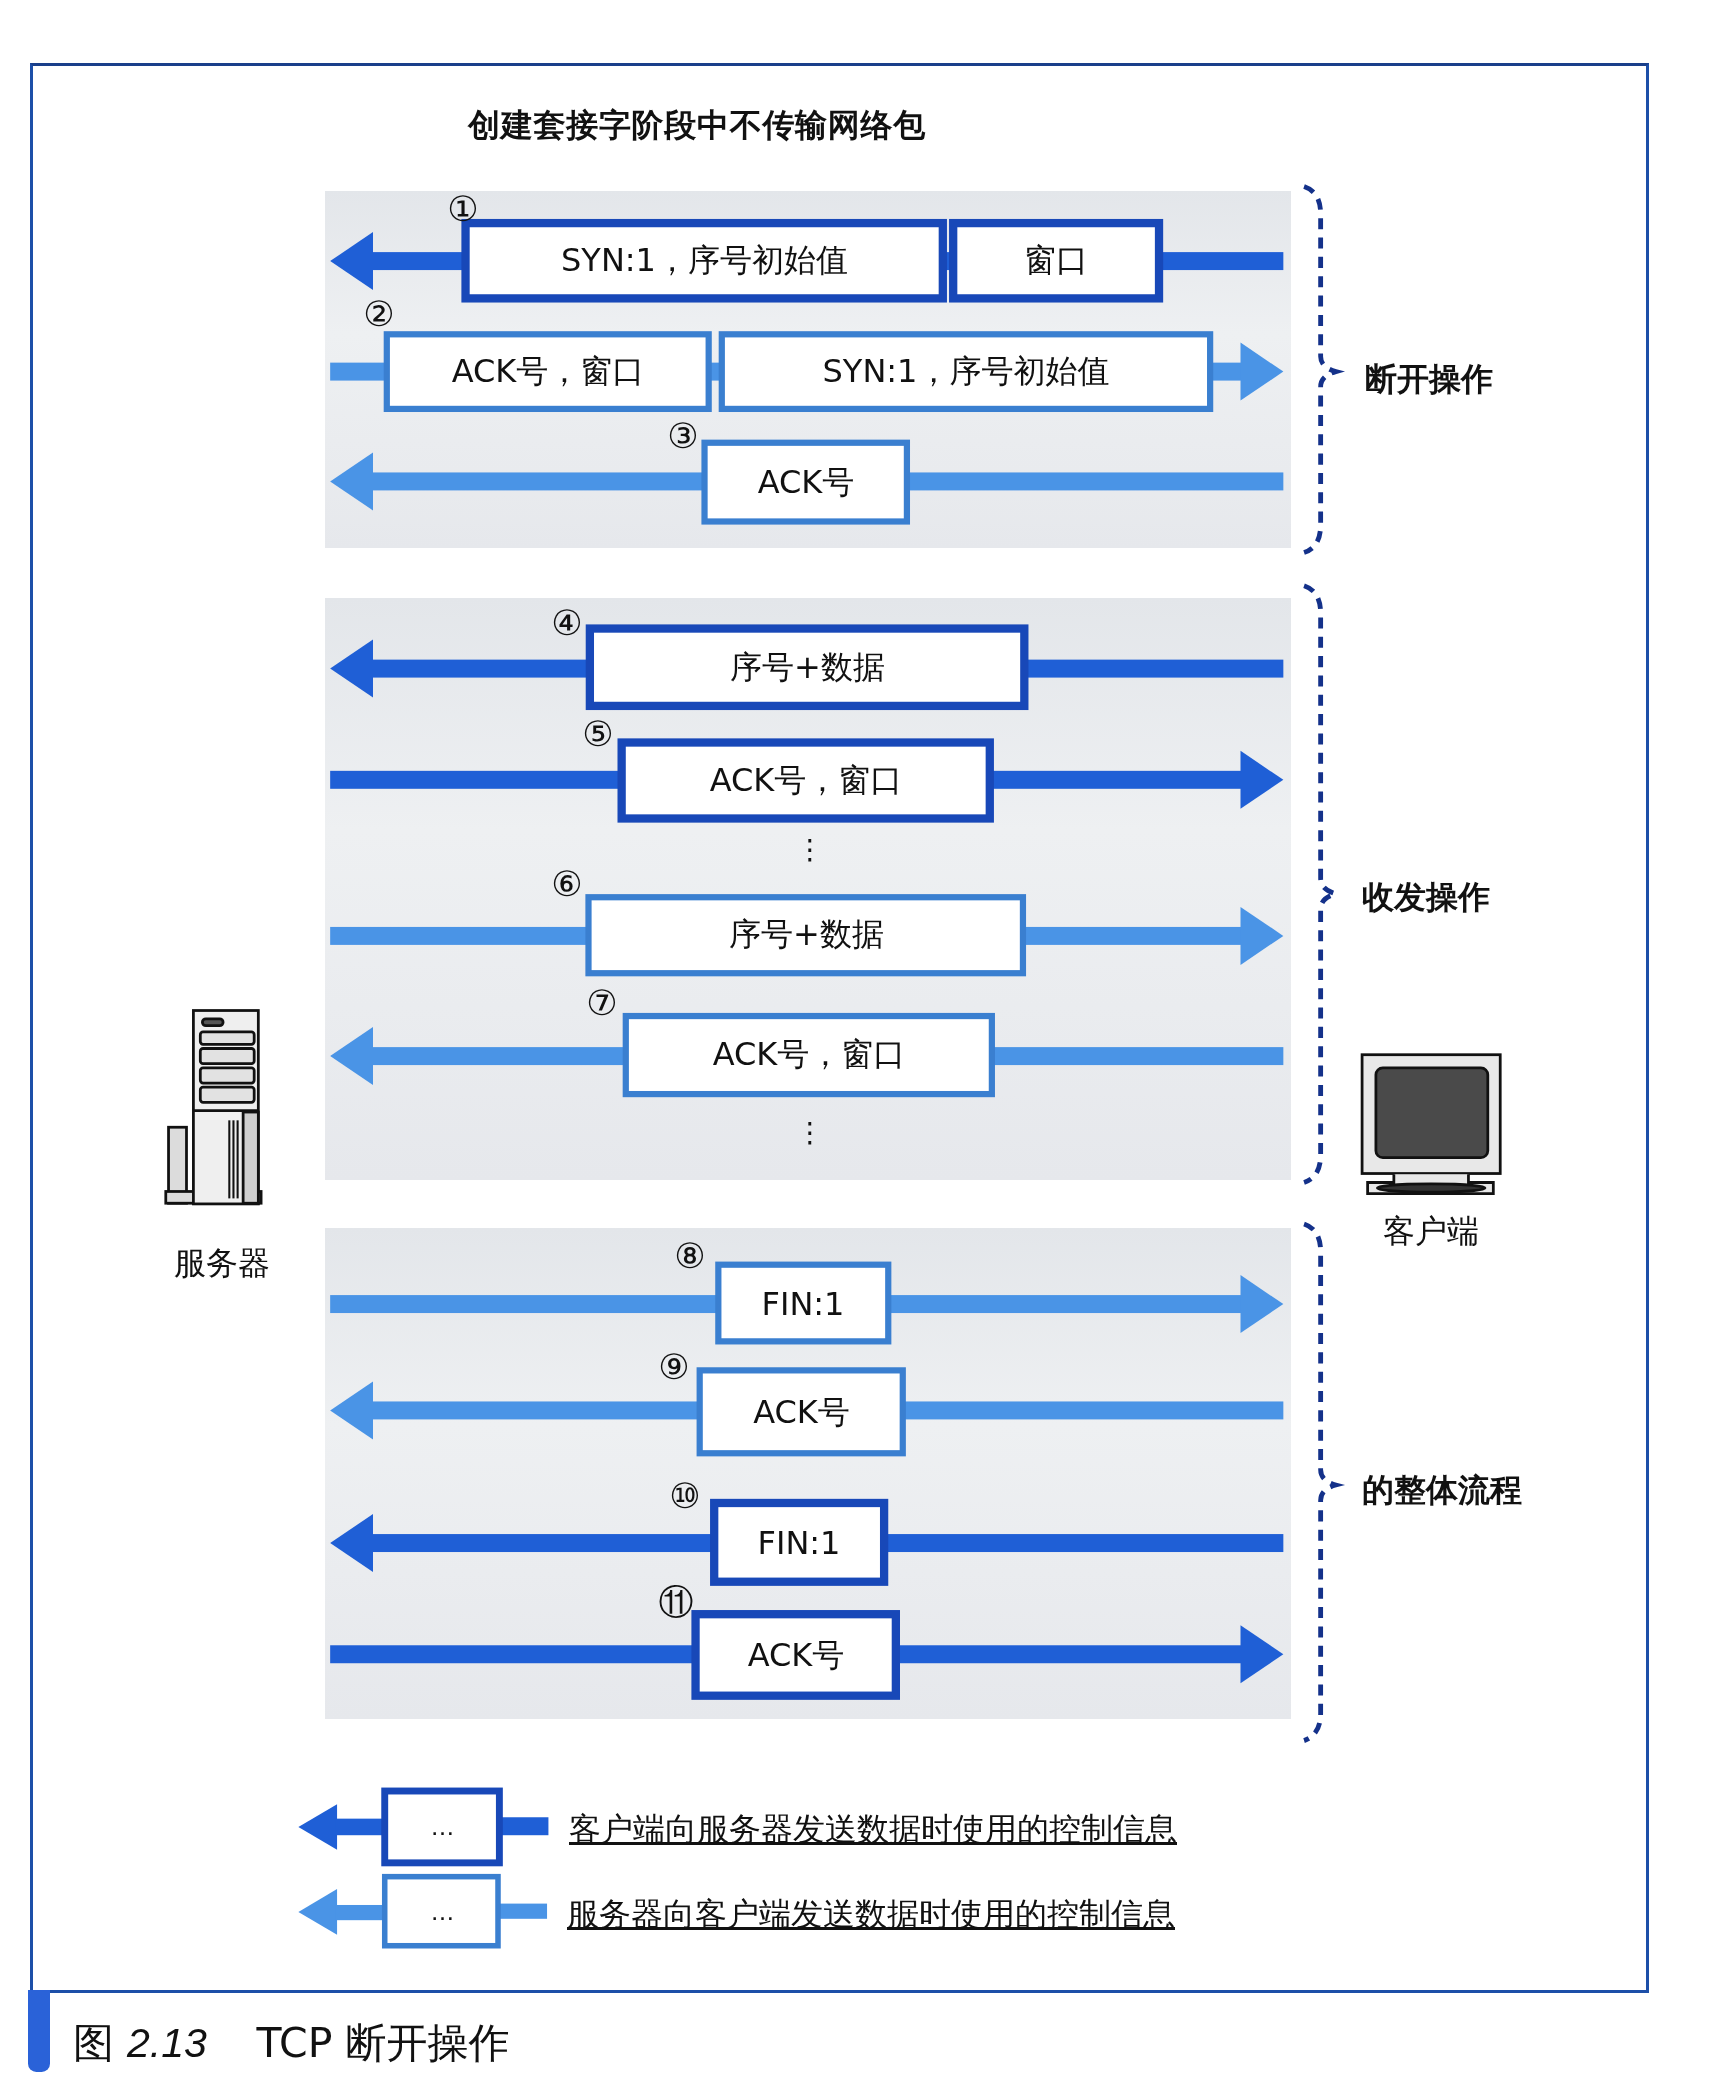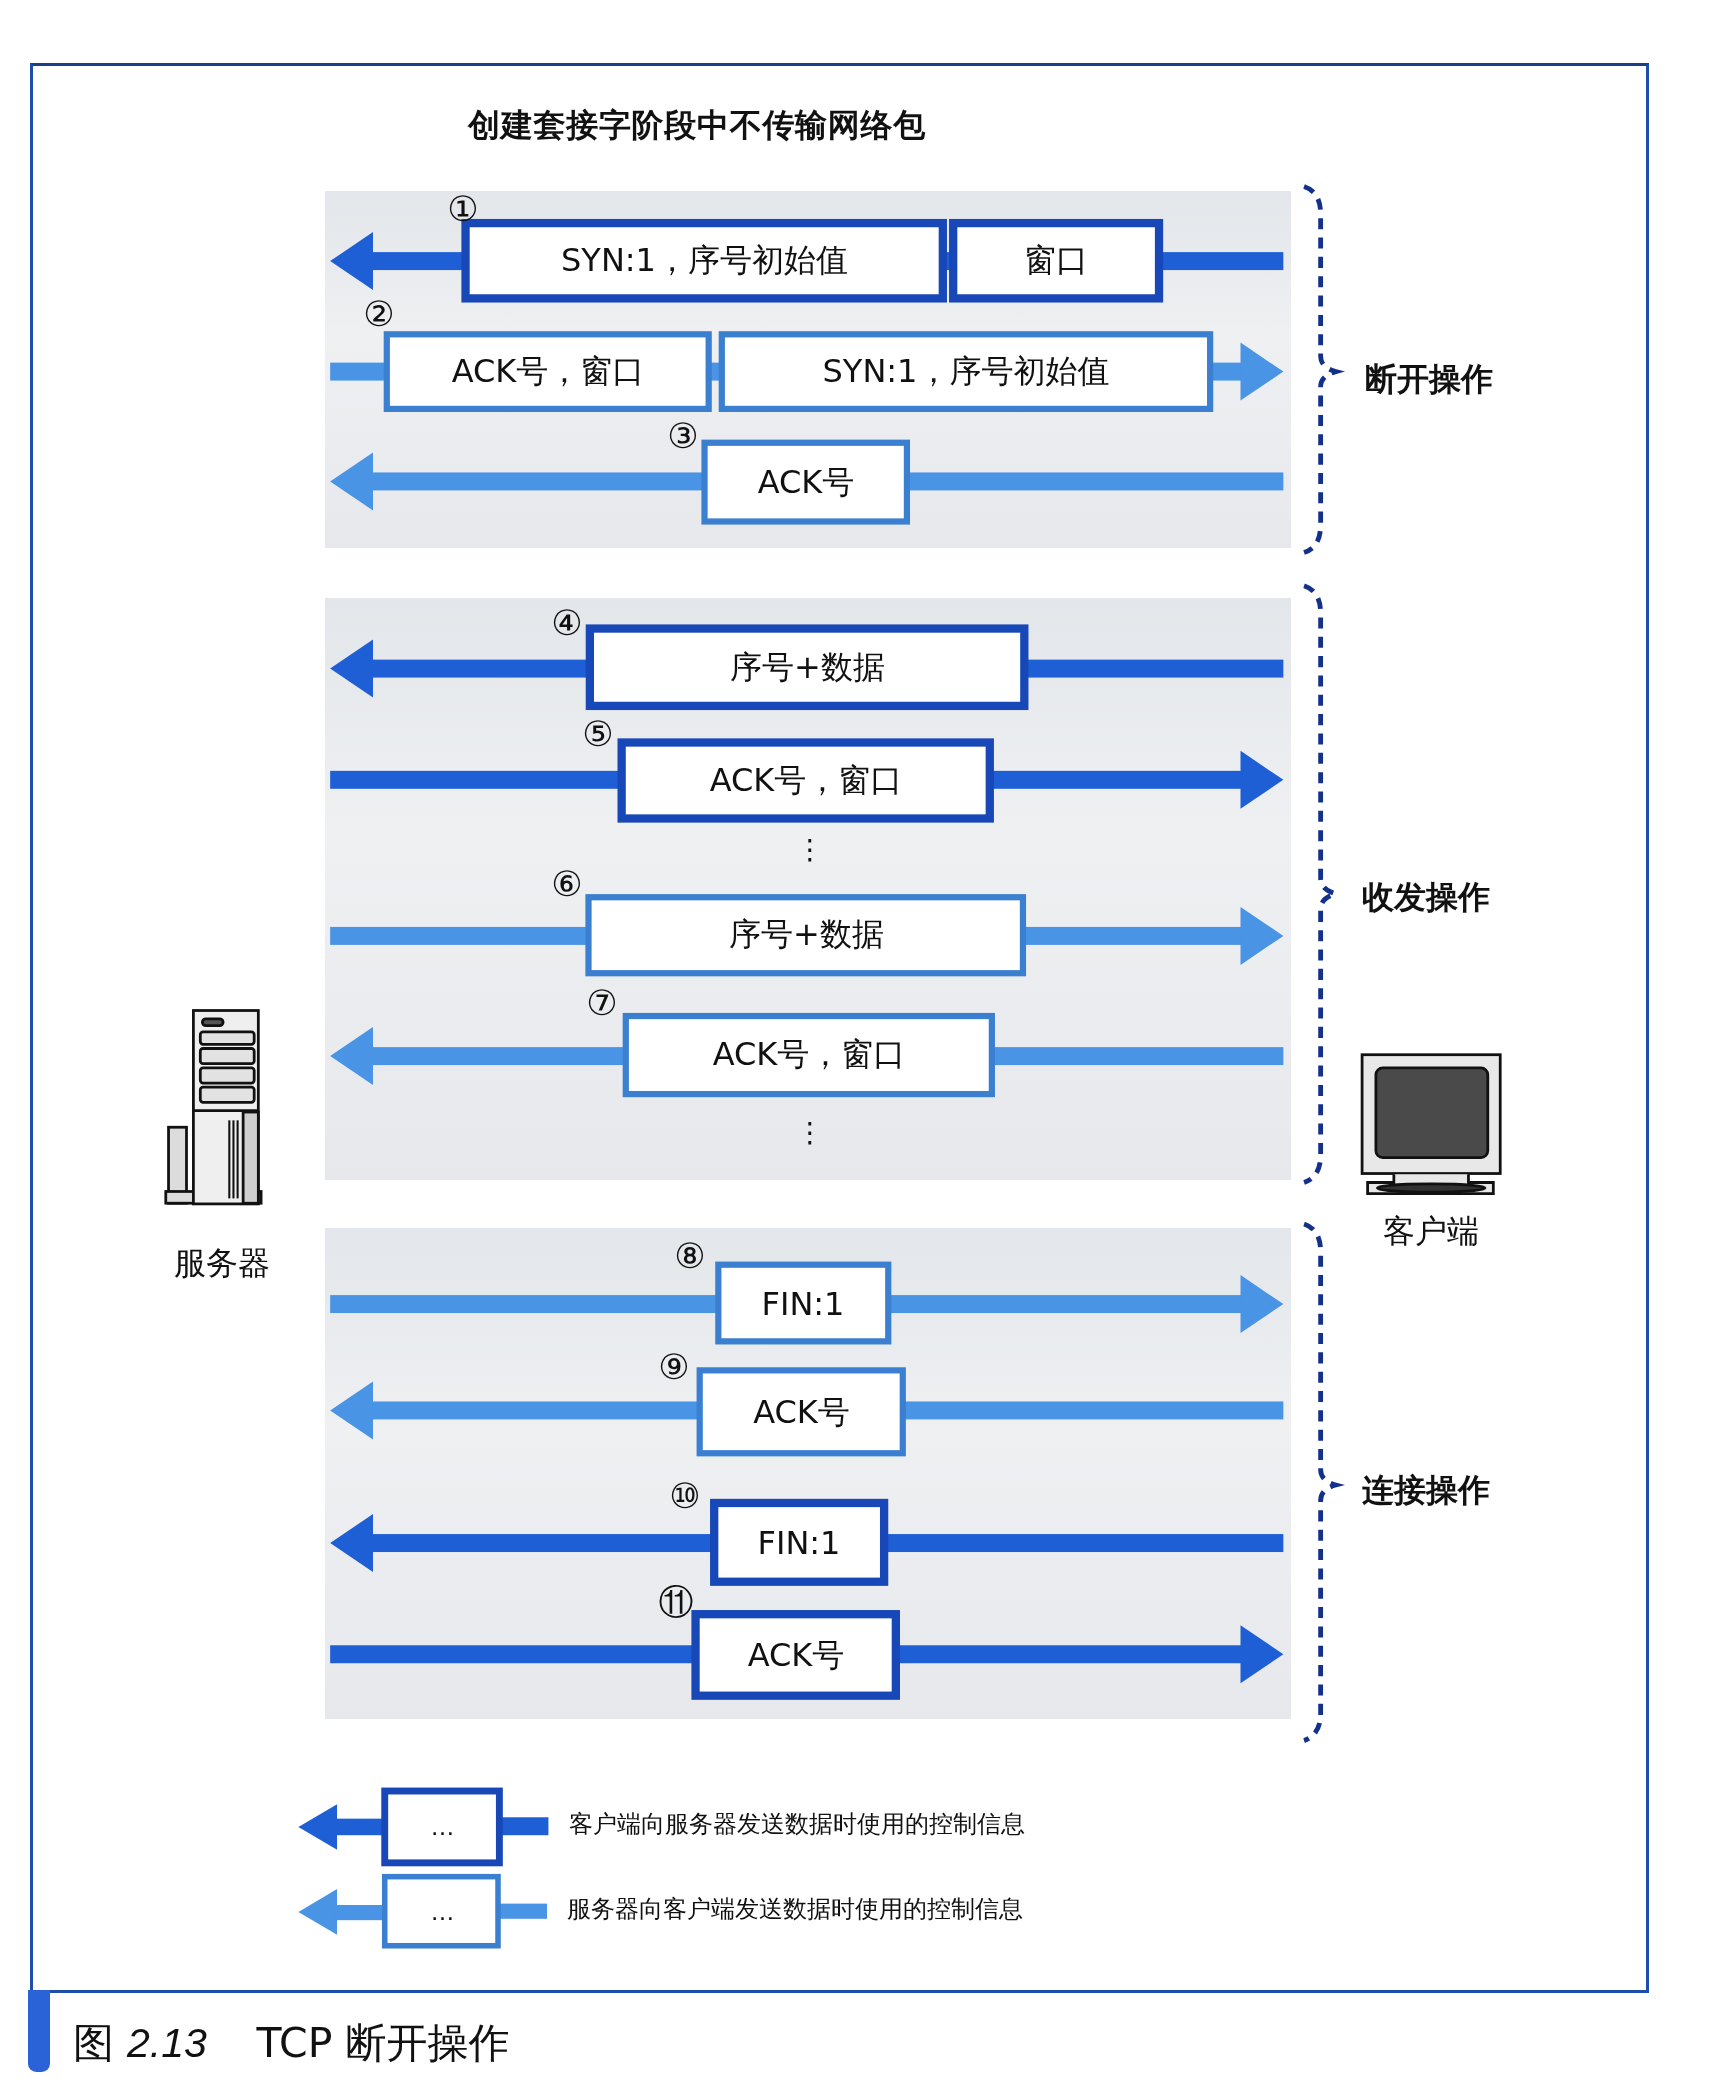--- a/index.html
+++ b/index.html
@@ -13,21 +13,21 @@
              background:linear-gradient(180deg,#e3e6ea 0%,#eef0f2 40%,#e6e8ec 100%); }
   svg.main { position:absolute; left:0; top:0; }
   .msg-label { position:absolute; font-size:32px; text-align:center; display:flex;
                align-items:center; justify-content:center; white-space:nowrap; }
   .step-num { position:absolute; font-size:28px; width:36px; height:36px; line-height:33px;
               text-align:center; border:2.1px solid #222; border-radius:50%; box-sizing:border-box;
               background:transparent; font-family:"DejaVu Sans",sans-serif; }
   .vdots { position:absolute; font-size:28px; line-height:11px; width:14px; text-align:center; }
   .phase-label { position:absolute; font-size:32px; font-weight:bold; white-space:nowrap; }
   .device-label { position:absolute; font-size:32px; white-space:nowrap; }
-  .legend-text { position:absolute; font-size:24px; white-space:nowrap; }
+  .legend-text { position:absolute; font-size:32px; white-space:nowrap;text-decoration:underline; }
   .caption-bar { position:absolute; left:28px; top:1990px; width:22px; height:82px;
                  background:#2a62d8; border-radius:0 0 8.3px 8.3px; }
   .caption { position:absolute; left:73px; top:2016px; font-size:41px; white-space:nowrap; }
   .caption .num { font-family:"Liberation Sans",sans-serif;font-style:italic; }
 </style>
 </head>
 <body>
 
 <div class="frame"></div>
 
@@ -130,21 +130,21 @@
 <svg class="main" width="1733" height="2097" viewBox="0 0 2509 3036">
   <g fill="none" stroke-width="7" stroke-dasharray="16 12" stroke-linecap="butt" id="bracket-g">
       <path d="M1888 270 Q1912 278 1912 310 L1912 516 Q1912 532 1934 538 Q1912 544 1912 560 L1912 760 Q1912 792 1888 800" stroke="#14318a"></path>
       <path d="M1888 848 Q1912 856 1912 888 L1912 1272 Q1912 1288 1934 1294 Q1912 1300 1912 1316 L1912 1672 Q1912 1704 1888 1712" stroke="#14318a"></path>
       <path d="M1888 1772 Q1912 1780 1912 1812 L1912 2128 Q1912 2144 1934 2150 Q1912 2156 1912 2172 L1912 2480 Q1912 2512 1888 2520" stroke="#14318a"></path>
     </g>
 </svg>
 
 <div class="phase-label" style="left:1365px;top:358px;">断开操作</div>
 <div class="phase-label" style="left:1362px;top:876px;">收发操作</div>
-<div class="phase-label" style="left:1362px;top:1469px;">连接操作</div>
+<div class="phase-label" style="left:1362px;top:1469px;">的整体流程</div>
 
 <svg class="main" width="1733" height="2097" viewBox="0 0 2509 3036">
   <g stroke="#111" stroke-width="4" fill="#f4f4f4">
     <rect x="244" y="1632" width="26" height="110" fill="#dcdcdc"></rect>
     <rect x="344" y="1632" width="26" height="110" fill="#dcdcdc"></rect>
     <rect x="240" y="1725" width="48" height="17" fill="#dcdcdc"></rect>
     <rect x="330" y="1725" width="48" height="17" fill="#dcdcdc"></rect>
     <rect x="280" y="1463" width="94" height="280" fill="#efefef"></rect>
     <rect x="293" y="1475" width="30" height="10" rx="5" fill="#555"></rect>
     <rect x="290" y="1494" width="78" height="18" rx="4" fill="#e2e2e2"></rect>

